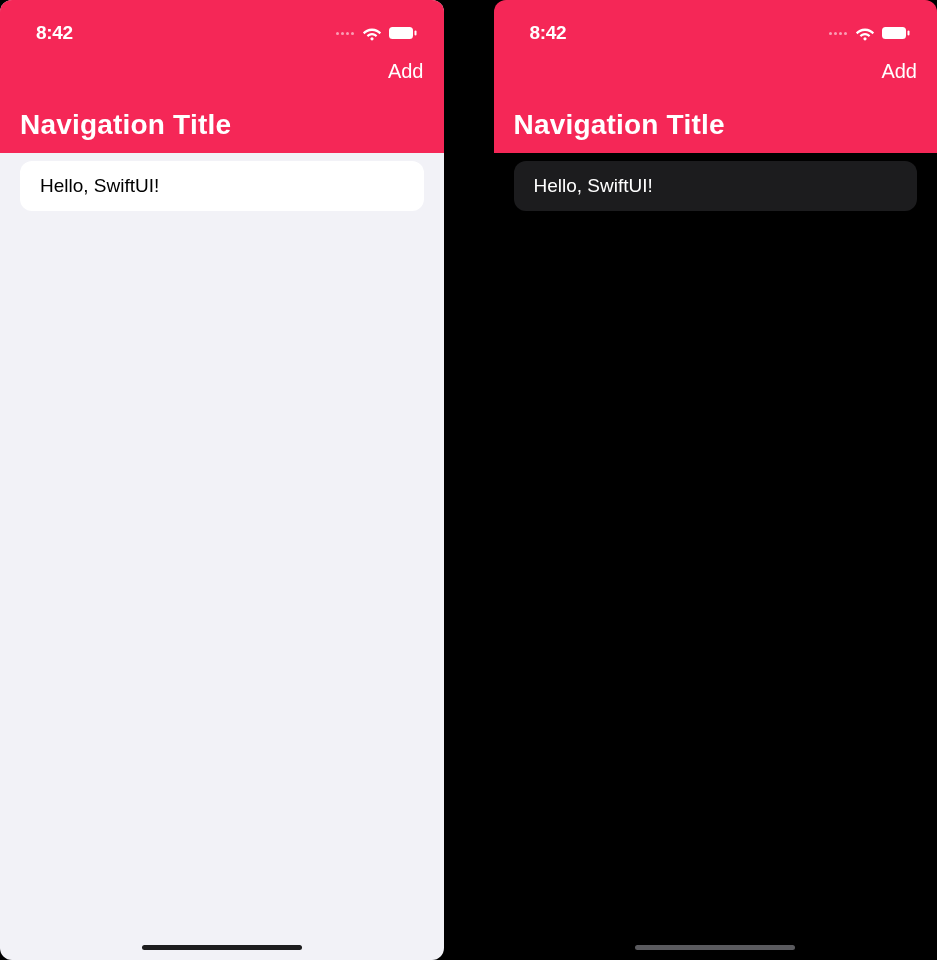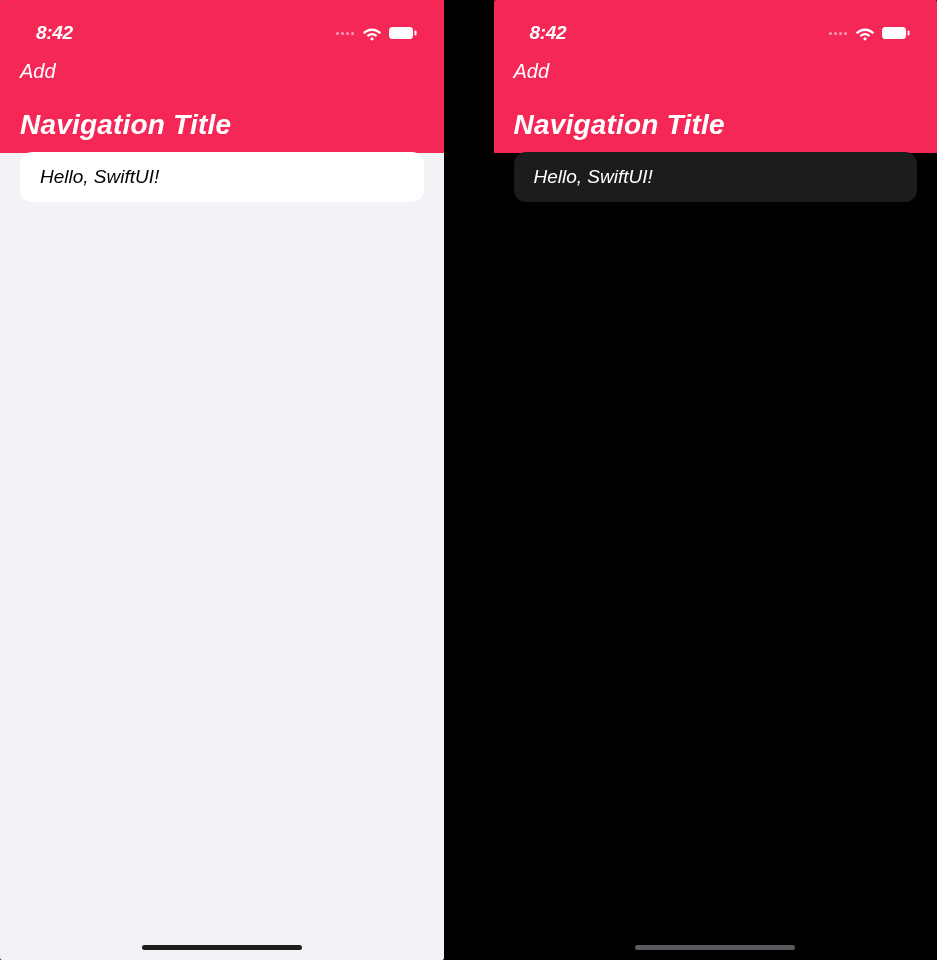--- a/index.html
+++ b/index.html
@@ -13,22 +13,21 @@
       height: 960px;
       display: flex;
       background: #000;
       gap: 50px;
     }
     .phone {
       width: 532px;
       height: 960px;
       position: relative;
       overflow: hidden;
-      border-radius: 2px;
-      font-style: italic;
+      border-radius: 12px;
     }
     .phone.light {
       background: #f2f2f7;
     }
     .phone.dark {
       background: #000;
     }
     .navbar {
       background: #f52757;
       color: #fff;
@@ -46,21 +45,21 @@
       font-weight: 600;
       letter-spacing: -0.3px;
     }
     .status-icons {
       display: flex;
       align-items: center;
       gap: 6px;
     }
     .nav-button-row {
       display: flex;
-      justify-content: flex-start;
+      justify-content: flex-end;
       padding: 6px 20px 2px 20px;
     }
     .nav-button {
       font-size: 20px;
       font-weight: 400;
       color: #fff;
       cursor: pointer;
     }
     .nav-title-row {
       padding: 24px 20px 12px 20px;
@@ -74,20 +73,21 @@
     .content {
       padding: 0 20px;
       margin-top: -1px;
     }
     .list-row {
       padding: 14px 20px;
       border-radius: 12px;
       font-size: 19px;
       display: flex;
       align-items: center;
+      margin-top: 9px;
     }
     .phone.light .list-row {
       background: #fff;
       color: #000;
     }
     .phone.dark .list-row {
       background: #1c1c1e;
       color: #fff;
     }
     .home-indicator {

